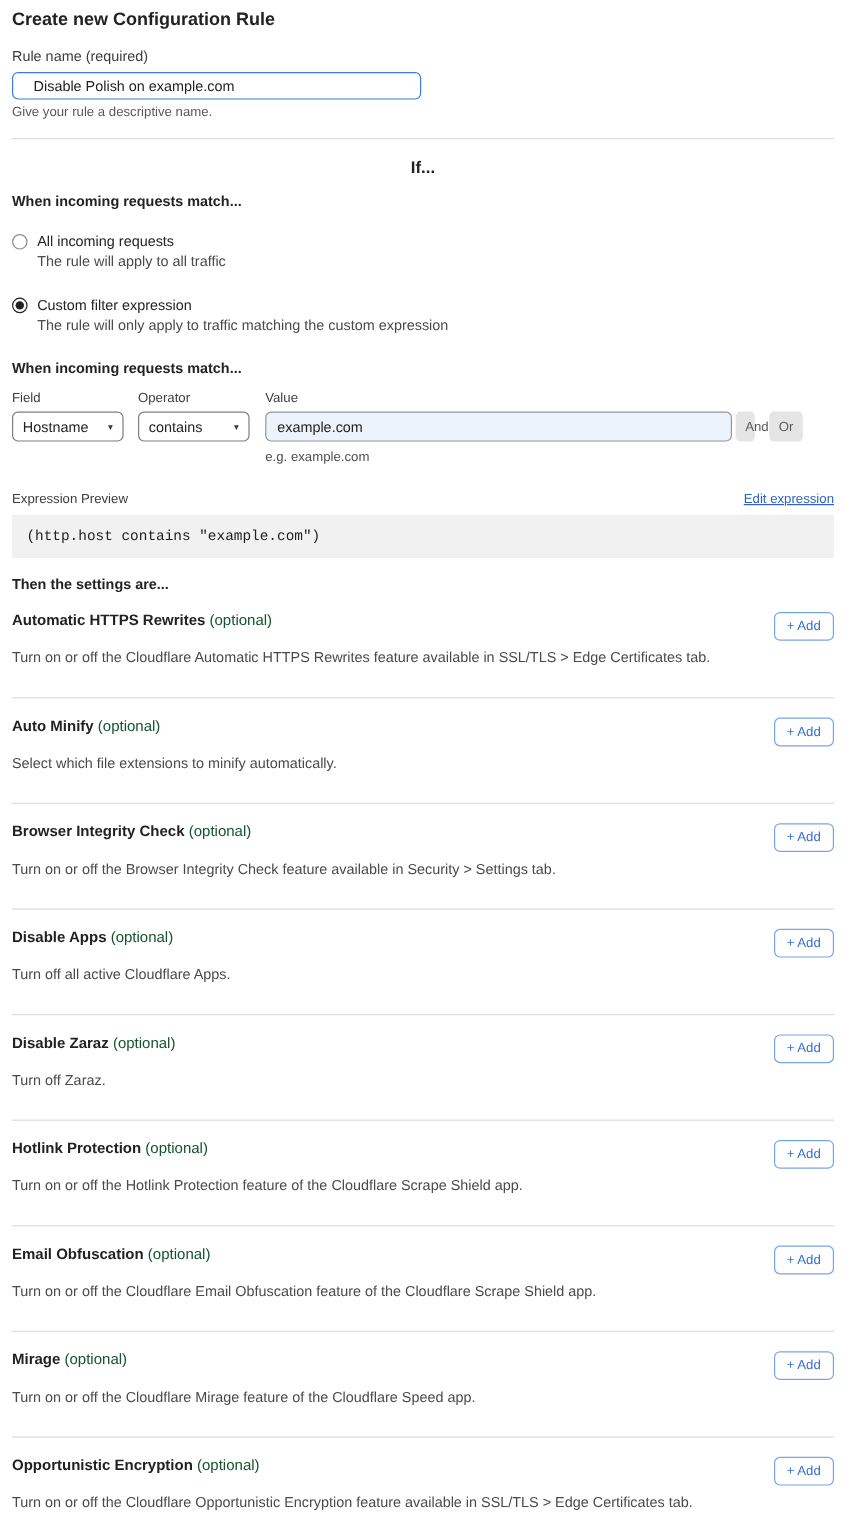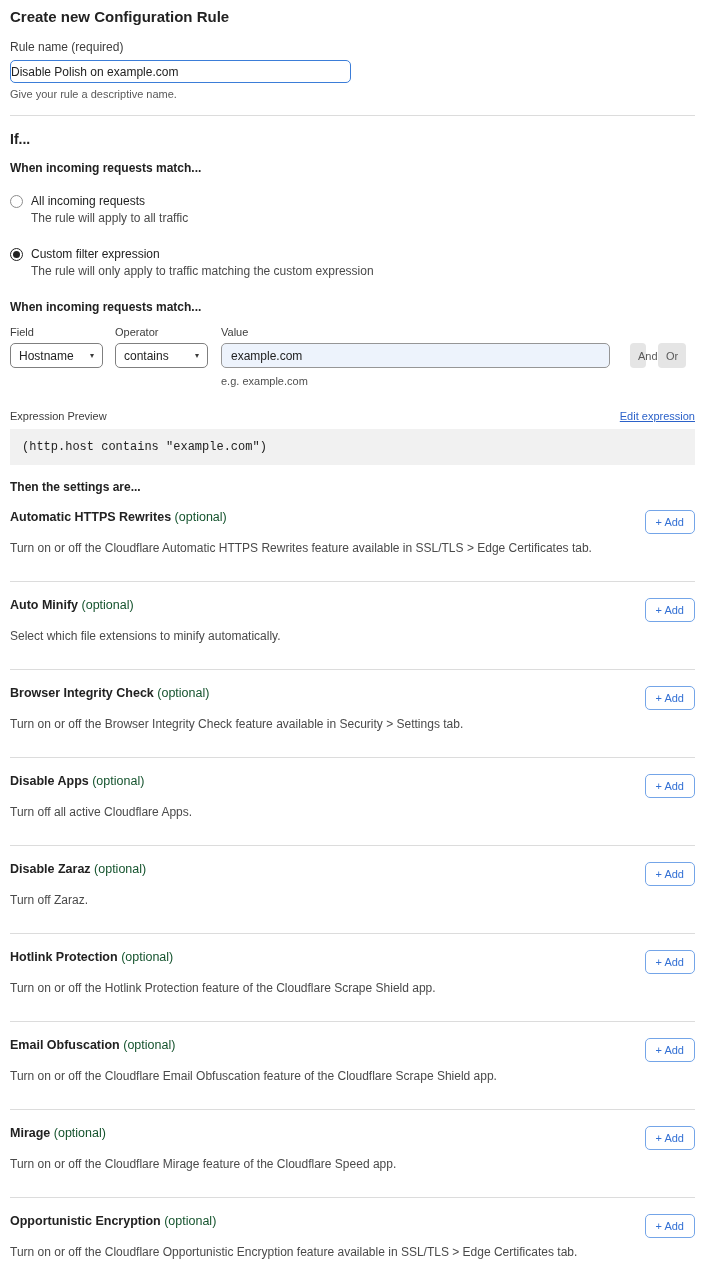--- a/index.html
+++ b/index.html
@@ -12,29 +12,29 @@
   .container { width:705px; padding:8px 10px 12px; }
 
   .page-title { font-size:15px; font-weight:700; margin:0; line-height:18px; color:#222; }
 
   
   .field-label { font-size:12px; color:#3d3d3d; line-height:14px; }
   .rule-name-label { margin-top:14px; }
   .rule-name-input {
     margin-top:6px; width:341px; height:23px;
     border:1px solid #3b7dd8; border-radius:5px;
-    padding:0 0; font-size:12px; color:#222;
+    padding:0 17px; font-size:12px; color:#222;
     font-family:"Liberation Sans",sans-serif;
     outline:none; display:block; background:#fff;
   }
   .helper { font-size:11px; color:#595959; margin-top:5px; line-height:13px; }
 
   .divider { border:none; border-top:1px solid #dcdcdc; margin:14px 0 0; }
 
-  .if-heading { font-size:14px; font-weight:700; margin:15px 0 0; line-height:16px; color:#222; }
+  .if-heading { font-size:14px; font-weight:700; margin:15px 0 0; line-height:16px; color:#222;text-align:center; }
   .match-heading { font-size:12px; font-weight:700; margin:14px 0 0; line-height:14px; color:#222; }
 
   
   .radio-group { margin-top:19px; }
   .radio-item { display:flex; align-items:flex-start; }
   .radio-item + .radio-item { margin-top:22px; }
   .radio-circle {
     width:13px; height:13px; border-radius:50%;
     border:1px solid #8d8d8d; margin:1px 8px 0 0; flex:0 0 auto;
     display:inline-flex; align-items:center; justify-content:center; background:#fff;
@@ -66,21 +66,21 @@
     width:389px; height:25px; background:#edf3fc;
     border:1px solid #969696; border-radius:5px;
     padding:0 9px; font-size:12px; color:#222; font-family:"Liberation Sans",sans-serif;
     outline:none;
   }
   .btn-gray {
     height:25px; background:#e5e5e5; border:none; border-radius:4px;
     font-size:11px; color:#595959; font-family:"Liberation Sans",sans-serif;
     cursor:pointer; padding:0 8px;
   }
-  .btn-and { margin-left:20px; width:14px; }
+  .btn-and { margin-left:3px; width:14px; }
   .btn-or { margin-left:12px; width:28px; }
   .value-helper { font-size:11px; color:#4f4f4f; margin:7px 0 0 211px; line-height:13px; }
 
   
   .preview-row { display:flex; justify-content:space-between; align-items:flex-end; margin-top:22px; }
   .preview-label { font-size:11px; color:#3d3d3d; }
   .edit-link { font-size:11px; color:#2c62c9; text-decoration:underline; cursor:pointer; }
   .code-block {
     margin-top:7px; background:#f1f1f1; padding:11px 12px;
     font-family:"Liberation Mono", monospace; font-size:12px; color:#222;

